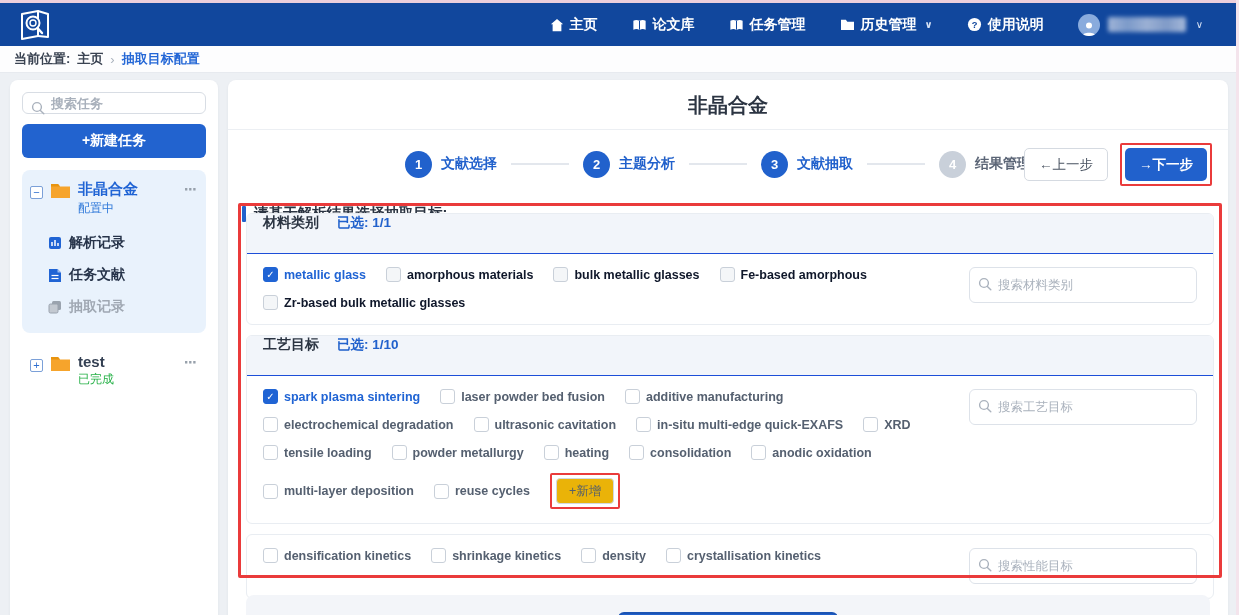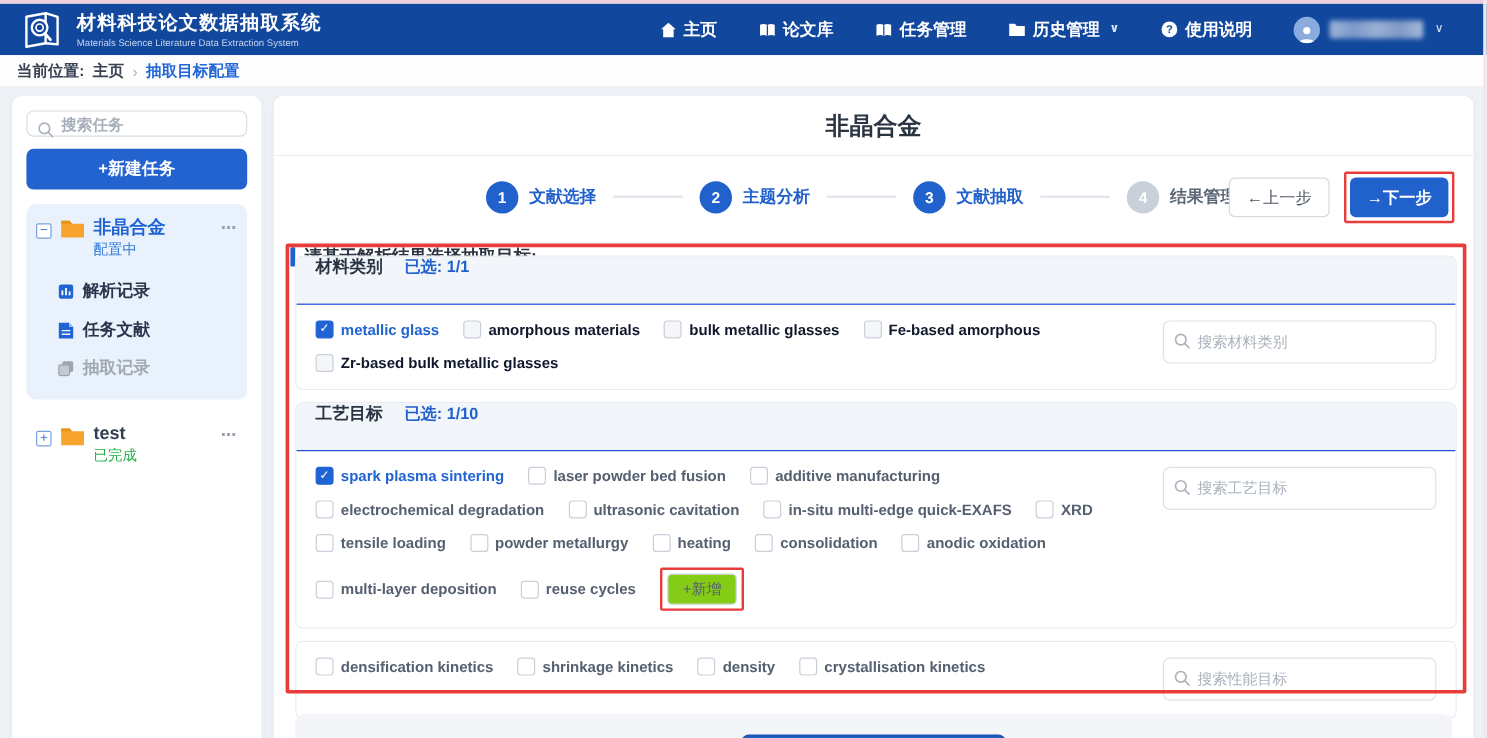--- a/index.html
+++ b/index.html
@@ -100,21 +100,21 @@
   .opt { display:flex; align-items:center; gap:6px; cursor:pointer; }
   .cb { width:15px; height:15px; border:1px solid #c9d0d9; border-radius:3px; background:#fff;
         display:flex; align-items:center; justify-content:center; flex:none; }
   .cb .tick { display:none; color:#fff; font-size:10px; line-height:1; font-weight:bold; }
   .opt.checked .cb { background:#2064d4; border-color:#2064d4; }
   .opt.checked .cb .tick { display:block; }
   .opt-label { font-size:12.5px; font-weight:bold; color:#556070; white-space:nowrap; }
   .opt.checked .opt-label { color:#2064d4; }
   .opt.disabled .opt-label { color:#0f172a; }
   .opt.disabled .cb { background:#f4f6f8; }
-  .btn-add { height:26px; padding:0 12px; background:#84cc16; border:1px solid #d2d8e0; border-radius:4px;
+  .btn-add { height:26px; padding:0 12px; background:#eab308; border:1px solid #d2d8e0; border-radius:4px;
              font-size:12.5px; color:#555f6b; cursor:pointer; font-family:inherit; white-space:nowrap; }
   .anno-wrap-sm { border:2px solid #ea3b3b; padding:3px 4px; display:inline-block; border-radius:2px; }
   .panel-search { position:relative; width:228px; flex:none; align-self:flex-start; }
   .panel-search input { width:100%; height:36px; border:1px solid #dde2e9; border-radius:6px;
                         padding:0 8px 0 28px; font-size:12.5px; color:#333; outline:none; font-family:inherit; }
   .panel-search input::placeholder { color:#aab2bd; }
   .panel-search .mag { position:absolute; left:9px; top:10px; }
 
   .bottom-panel { position:absolute; left:18px; top:515px; width:964px; height:80px; background:#f3f5f9; border-radius:8px; }
   .btn-bottom { position:absolute; left:50%; transform:translateX(-50%); top:17px; width:220px; height:40px;
@@ -128,24 +128,20 @@
 
 <div class="navbar">
   <div class="logo">
     <svg class="logo-icon" viewBox="0 0 36 30">
       <path d="M4 4 L20 1 L20 26 L4 29 Z" fill="none" stroke="#fff" stroke-width="2" stroke-linejoin="round"></path>
       <path d="M20 1 L30 4 L30 27 L20 26" fill="none" stroke="#fff" stroke-width="2" stroke-linejoin="round"></path>
       <circle cx="15" cy="13" r="6.5" fill="#11479d" stroke="#fff" stroke-width="2"></circle>
       <circle cx="15" cy="13" r="3" fill="none" stroke="#fff" stroke-width="1.4"></circle>
       <line x1="19.5" y1="18" x2="24" y2="23" stroke="#fff" stroke-width="2.4" stroke-linecap="round"></line>
     </svg>
-    <div class="logo-text">
-      <div class="t1">材料科技论文数据抽取系统</div>
-      <div class="t2">Materials Science Literature Data Extraction System</div>
-    </div>
   </div>
   <div class="nav-items">
     <div class="nav-item">
       <svg width="14" height="14" viewBox="0 0 16 16">
           <path d="M8 1 L15 7.2 L13 7.2 L13 15 L3 15 L3 7.2 L1 7.2 Z" fill="#fff"></path>
         </svg>
       <span>主页</span>
     </div>
     <div class="nav-item">
       <svg width="15" height="14" viewBox="0 0 16 16">

